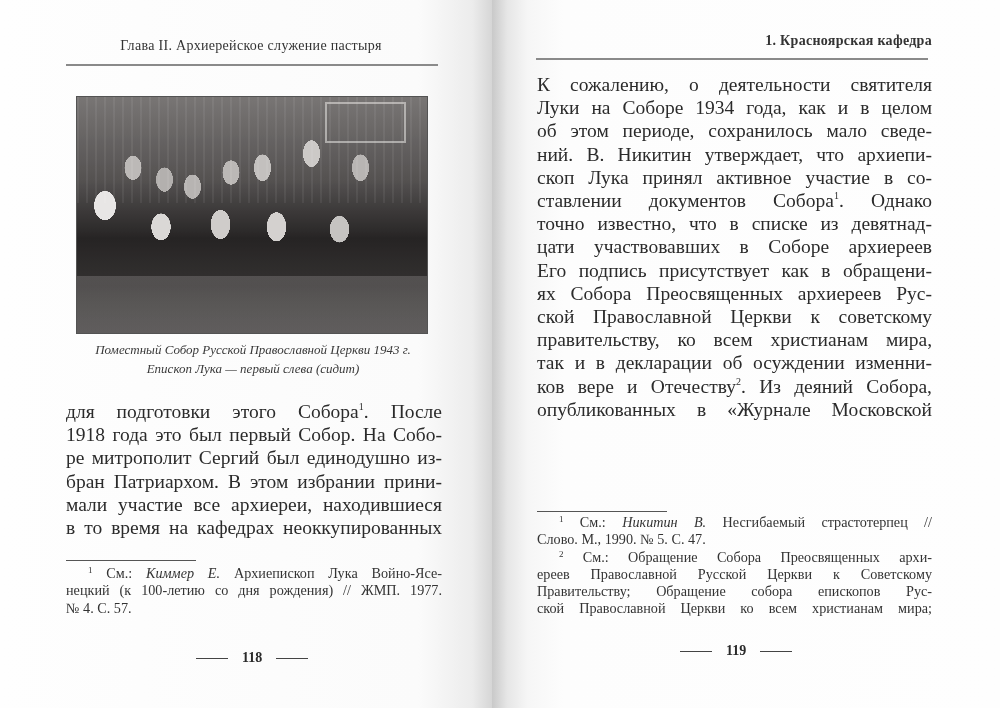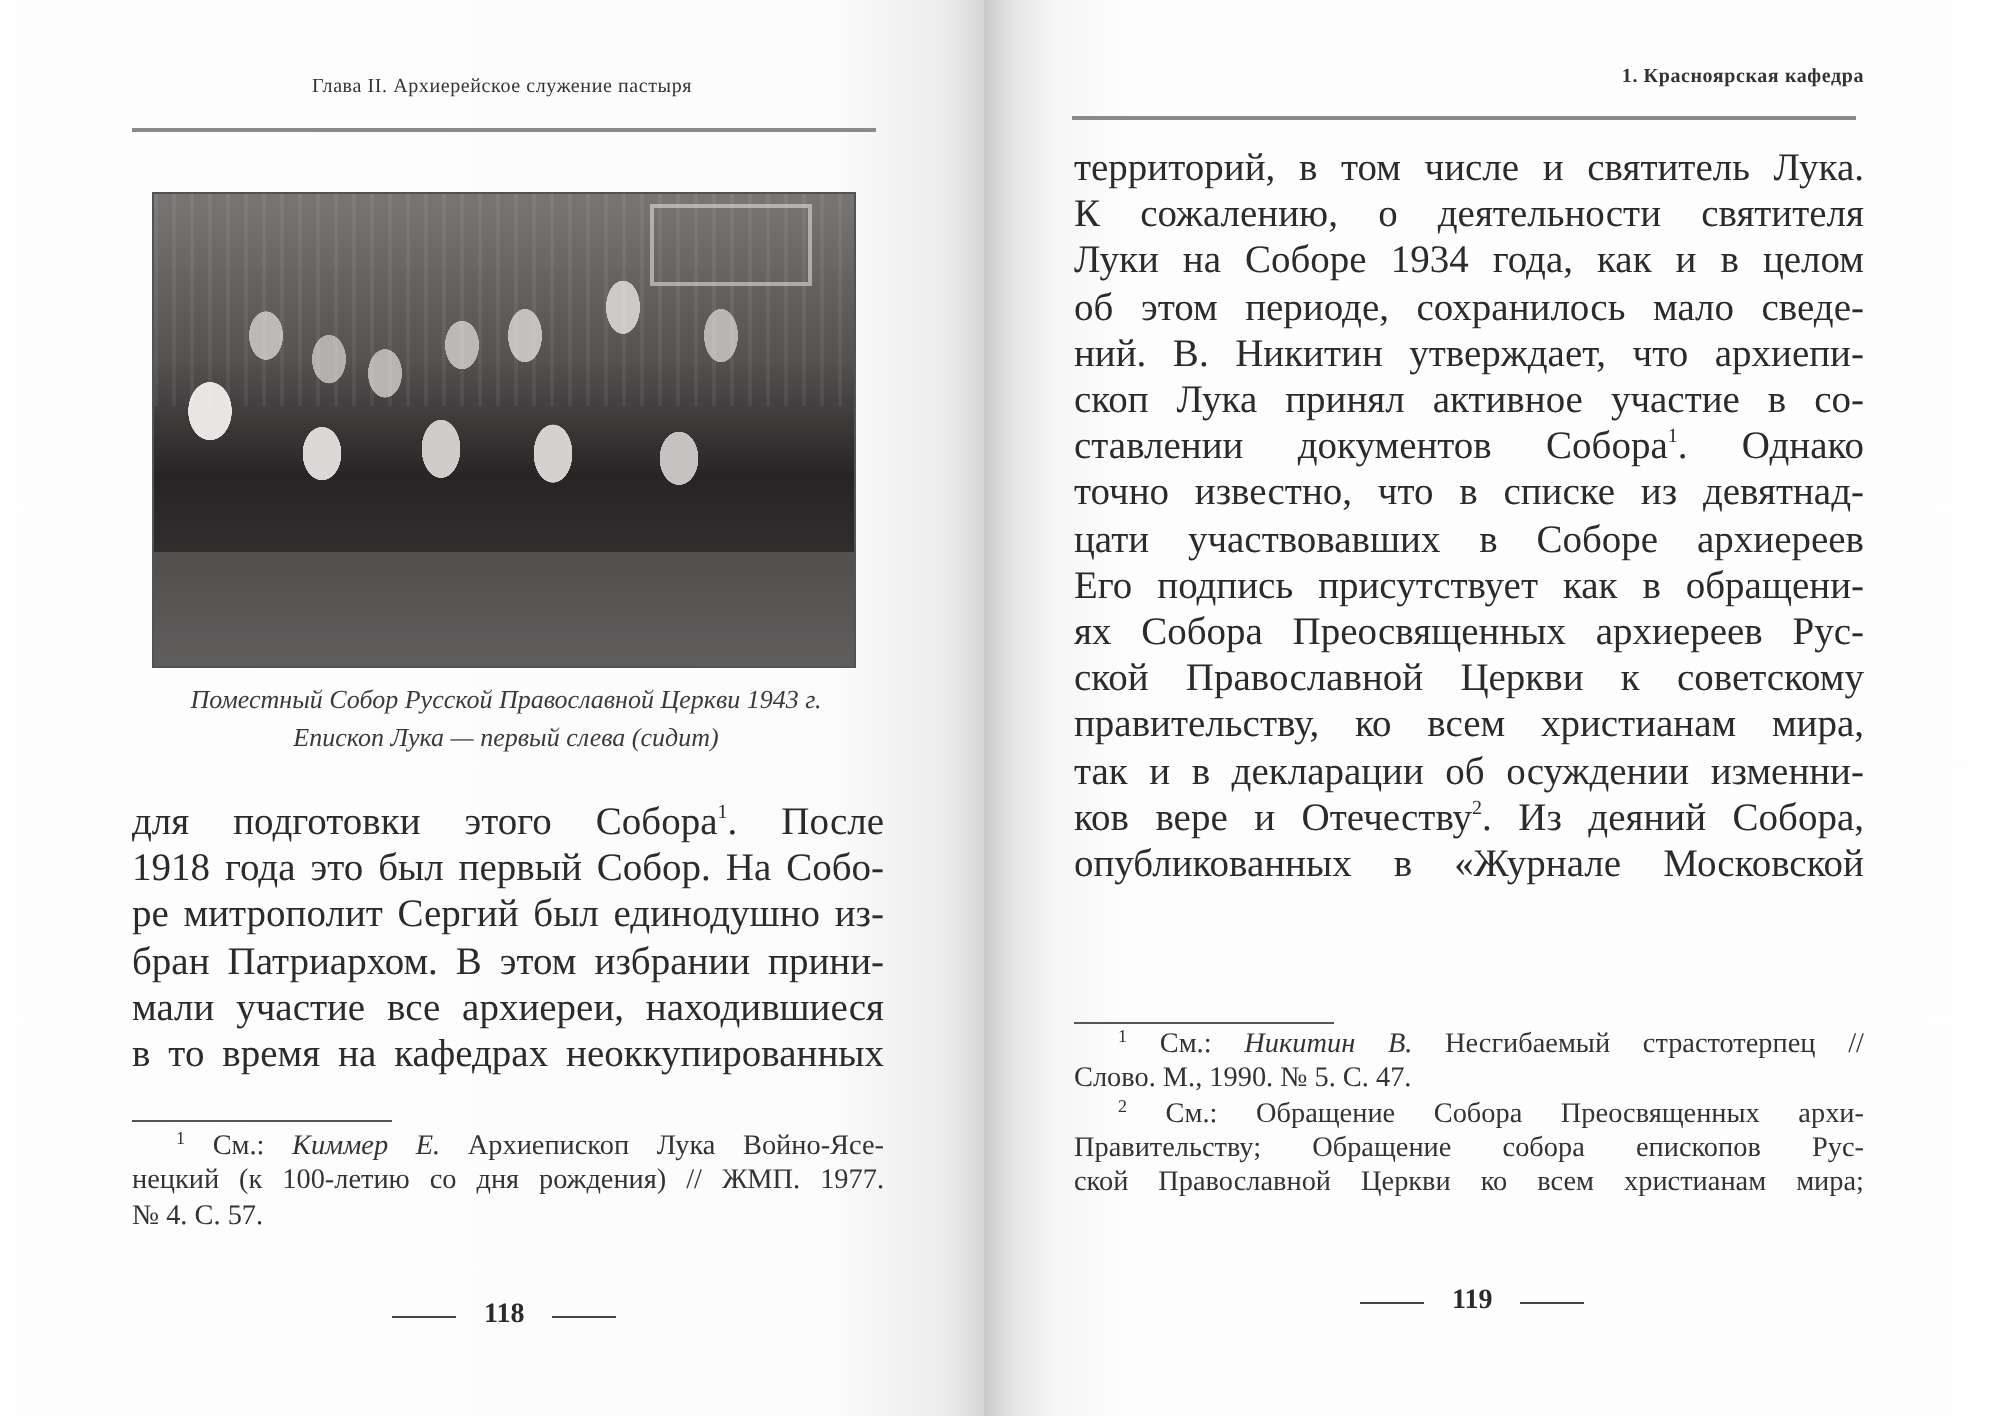--- a/index.html
+++ b/index.html
@@ -9,21 +9,21 @@
     font-family: "Liberation Serif", "DejaVu Serif", serif;
     color: #2a2a2a;
     position: relative;
   }
   .spread { position: absolute; inset: 0; }
   .page { position: absolute; top: 0; height: 708px; }
   .page-left { left: 0; width: 492px; background: linear-gradient(to right, #fefefe 0%, #fbfbfb 85%, #ececec 96%, #d6d6d6 100%); }
   .page-right { left: 492px; width: 508px; background: linear-gradient(to right, #c9c9c9 0%, #e6e6e6 3%, #f6f6f6 7%, #fdfdfd 14%, #fefefe 100%); }
   .running-head {
     position: absolute; top: 38px;
-    font-size: 10px; text-align: center; letter-spacing: 0.3px; color: #333;
+    font-size: 14px; text-align: center; letter-spacing: 0.3px; color: #333;
   }
   .page-left .running-head { left: 66px; width: 370px; }
   .page-right .running-head { left: 45px; width: 395px; top: 33px; font-weight: bold; text-align: right; }
   .head-rule {
     position: absolute; height: 2px; background: #8a8a8a;
   }
   .page-left .head-rule { left: 66px; width: 372px; top: 64px; }
   .page-right .head-rule { left: 44px; width: 392px; top: 58px; }
 
   .photo {
@@ -124,21 +124,20 @@
       <span>118</span>
       <span class="dash"></span>
     </div>
   </div>
 
   <div class="page page-right">
     <div class="running-head">1. Красноярская кафедра</div>
     <div class="head-rule"></div>
 
     <div class="body-text">
-      <span class="line">территорий, в том числе и святитель Лука.</span>
       <span class="line">К сожалению, о деятельности святителя</span>
       <span class="line">Луки на Соборе 1934 года, как и в целом</span>
       <span class="line">об этом периоде, сохранилось мало сведе-</span>
       <span class="line">ний. В. Никитин утверждает, что архиепи-</span>
       <span class="line">скоп Лука принял активное участие в со-</span>
       <span class="line"><span>ставлении документов Собора</span><sup>1</sup><span>. Однако</span></span>
       <span class="line">точно известно, что в списке из девятнад-</span>
       <span class="line">цати участвовавших в Соборе архиереев</span>
       <span class="line">Его подпись присутствует как в обращени-</span>
       <span class="line">ях Собора Преосвященных архиереев Рус-</span>
@@ -147,20 +146,21 @@
       <span class="line">так и в декларации об осуждении изменни-</span>
       <span class="line"><span>ков вере и Отечеству</span><sup>2</sup><span>. Из деяний Собора,</span></span>
       <span class="line">опубликованных в «Журнале Московской</span>
     </div>
 
     <div class="fn-rule"></div>
     <div class="footnotes">
       <span class="line indent"><span class="fn-sup">1</span> <span>См.: </span><em>Никитин В.</em><span> Несгибаемый страстотерпец //</span></span>
       <span class="line last">Слово. М., 1990. № 5. С. 47.</span>
       <span class="line indent"><span class="fn-sup">2</span> <span>См.: Обращение Собора Преосвященных архи-</span></span>
+      <span class="line">ереев Православной Русской Церкви к Советскому</span>
       <span class="line">Правительству; Обращение собора епископов Рус-</span>
       <span class="line">ской Православной Церкви ко всем христианам мира;</span>
     </div>
 
     <div class="folio">
       <span class="dash"></span>
       <span>119</span>
       <span class="dash"></span>
     </div>
   </div>

